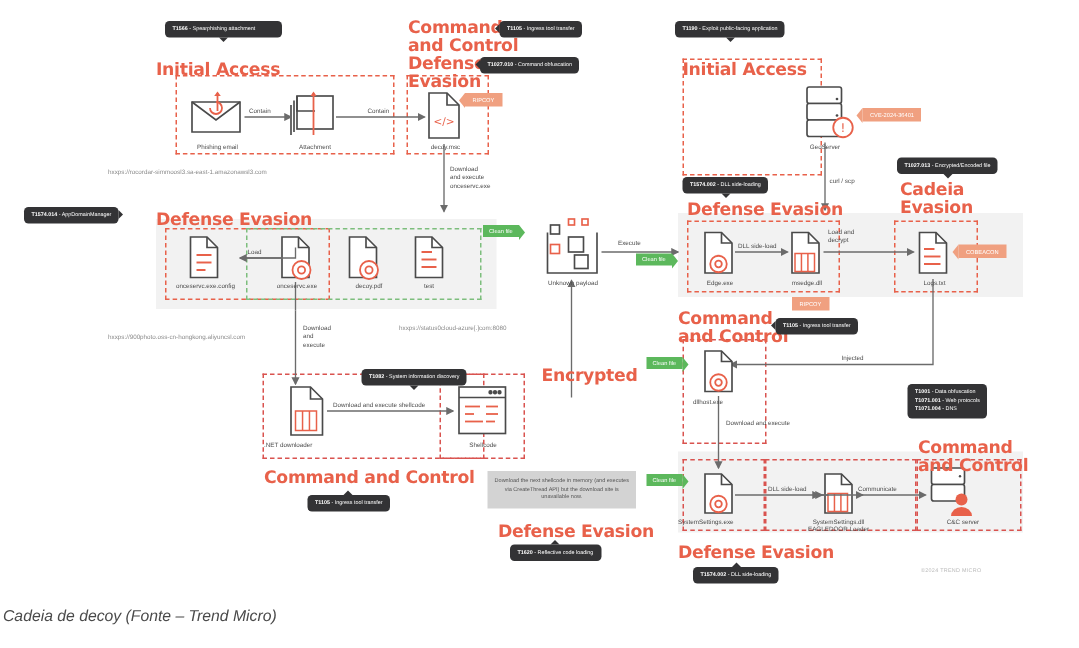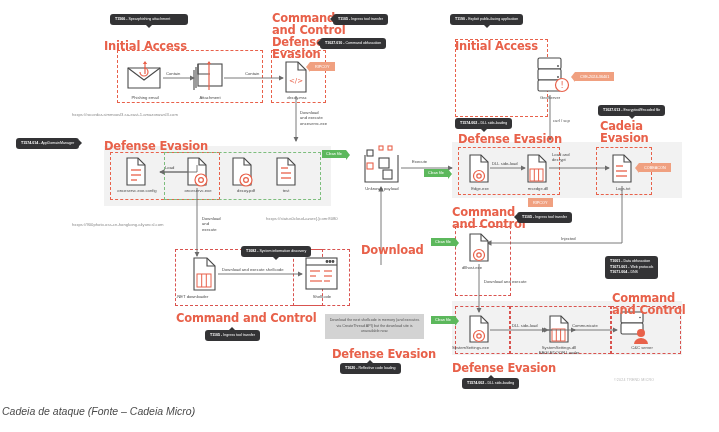--- a/index.html
+++ b/index.html
@@ -452,21 +452,21 @@
 execute</div>
   <div class="url" style="left:266px;top:216px;">hxxps://status0cloud-azure[.]com:8080</div>
 
   <div class="cap" style="left:352px;top:186px;width:60px;">Unknown payload</div>
   <div class="elabel" style="left:412px;top:159px;">Execute</div>
   <div class="badge-green" style="left:424px;top:169px;">Clean file</div>
 
   <div class="pill tail-b" style="left:241px;top:246px;">
     <b>T1082</b><span> - System information discovery</span>
   </div>
-  <div class="phase" style="left:361px;top:244px;font-size:11.5px;">Download</div>
+  <div class="phase" style="left:361px;top:244px;font-size:11.5px;">Encrypted</div>
 
   <div class="cap" style="left:176px;top:294px;width:54px;text-align:left;">.NET downloader</div>
   <div class="cap" style="left:300px;top:294px;width:44px;">Shellcode</div>
   <div class="elabel" style="left:222px;top:267px;">Download and execute shellcode</div>
 
   <div class="phase" style="left:176px;top:312px;font-size:11.5px;">Command and Control</div>
   <div class="pill tail-t" style="left:205px;top:330px;">
     <b>T1105</b><span> - Ingress tool transfer</span>
   </div>
 
@@ -532,14 +532,14 @@
   <div class="elabel" style="left:512px;top:323px;">DLL side-load</div>
   <div class="elabel" style="left:572px;top:323px;">Communicate</div>
 
   <div class="phase" style="left:452px;top:362px;font-size:11.5px;">Defense Evasion</div>
   <div class="pill tail-t" style="left:462px;top:378px;">
     <b>T1574.002</b><span> - DLL side-loading</span>
   </div>
 
   <div class="copyright" style="left:614px;top:378px;">©2024 TREND MICRO</div>
 
-  <div class="caption" style="left:2px;top:405px;">Cadeia de ataque (Fonte – Cadeia Micro)</div>
+  <div class="caption" style="left:2px;top:405px;">Cadeia de decoy (Fonte – Trend Micro)</div>
 </div>
 
 </body></html>

